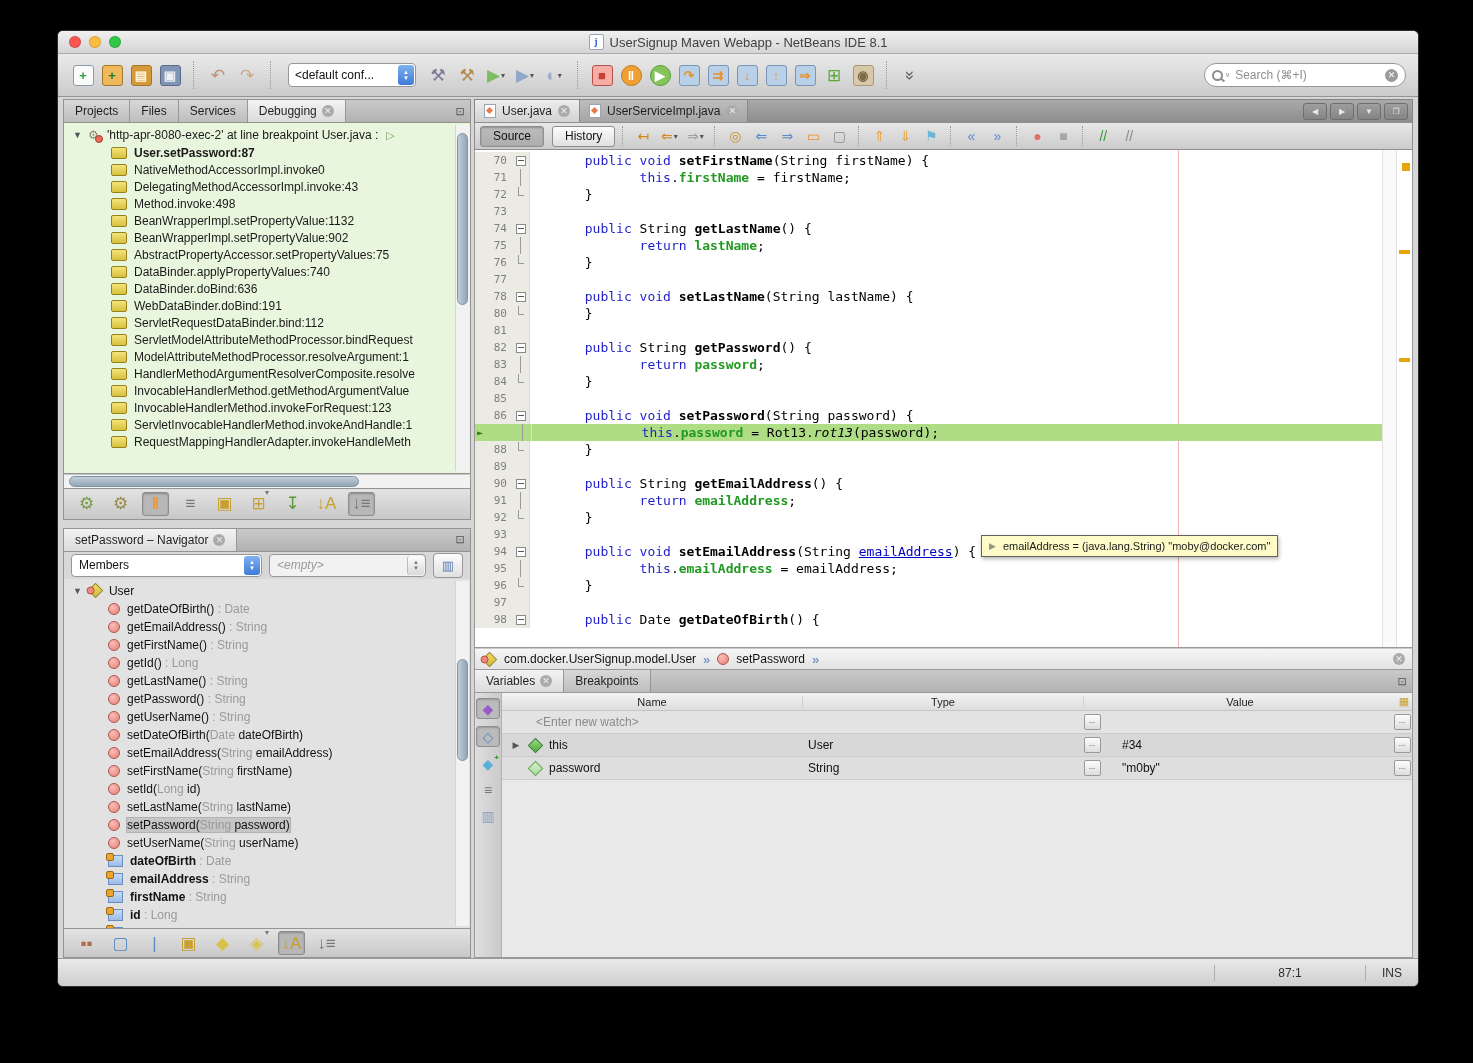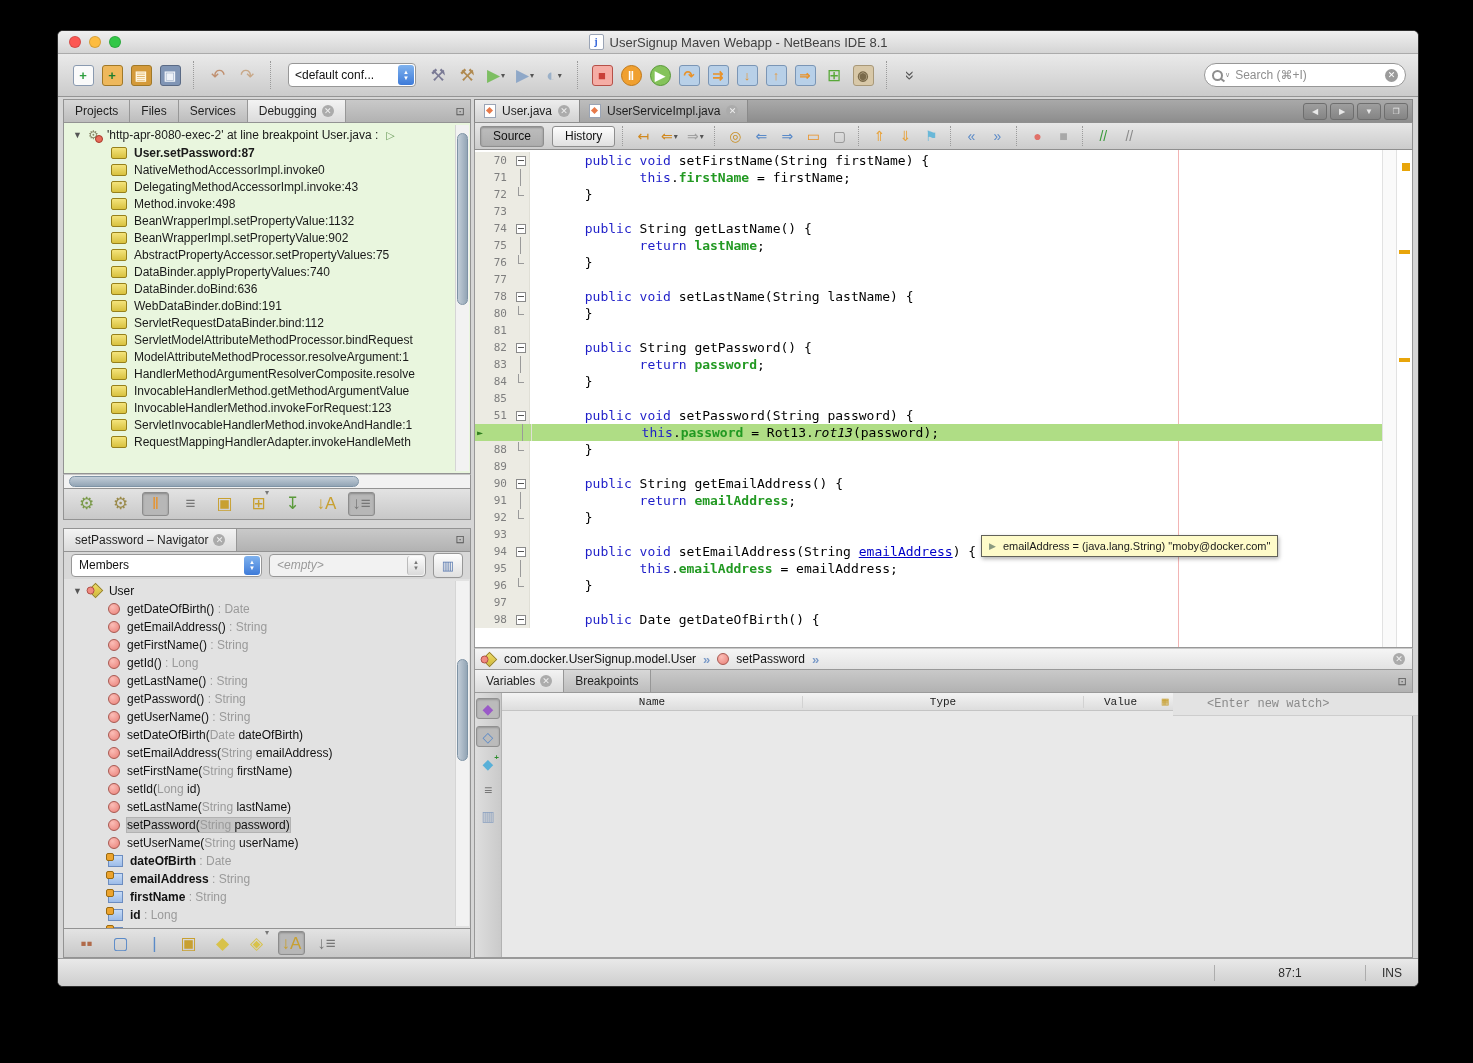--- a/index.html
+++ b/index.html
@@ -129,21 +129,21 @@
   .crow .fold{width:17px;flex:none;display:flex;align-items:center;justify-content:center;background:#ECEBE3;
               border-right:1px solid #E0DFD6;}
   .crow .code{white-space:pre;font-size:13px;color:#000;flex:1;}
   .crow.current{background:#AFDD85;}
   .crow.current .g,.crow.current .fold{background:#AFDD85;}
   .crow.current .g{color:#2E7D1E;text-align:left;padding-left:2px;font-size:10px;}
   .fm-box{width:8px;height:8px;border:1px solid #8A8A8A;background:#FFF;position:relative;}
   .fm-box::after{content:"";position:absolute;left:1px;right:1px;top:3px;height:1px;background:#555;}
   .fm-line{width:1px;height:100%;background:#9A9A9A;}
   .fm-end{width:5px;height:8px;border-left:1px solid #9A9A9A;border-bottom:1px solid #9A9A9A;margin-bottom:6px;}
-  .tk-k{color:#1E1EC8;} .tk-m{font-weight:normal;} .tk-f{color:#229922;font-weight:bold;}
+  .tk-k{color:#1E1EC8;} .tk-m{font-weight:bold;} .tk-f{color:#229922;font-weight:bold;}
   .tk-i{font-style:italic;} .tk-u{color:#0000C8;text-decoration:underline;}
   .e-vtrack{position:absolute;right:15px;top:0;bottom:0;width:14px;background:#FAFAFA;border-left:1px solid #E2E2E2;z-index:2;}
   .e-stripe{position:absolute;right:0;top:0;bottom:0;width:15px;background:#FFF;border-left:1px solid #E2E2E2;z-index:2;}
   .smark{position:absolute;background:#E8A50A;right:2px;}
   .dbg-tip{position:absolute;left:506px;top:385px;height:20px;background:#FEFBC9;border:1px solid #62625A;
            display:flex;align-items:center;gap:7px;padding:0 7px;font-size:11px;z-index:5;
            font-family:"Liberation Sans",sans-serif;color:#1A1A1A;box-shadow:1px 2px 4px rgba(0,0,0,.3);}
   .tip-play{color:#8A9A80;font-size:9px;}
   .breadcrumb{height:20px;flex:none;background:linear-gradient(#F5F5F5,#E3E3E3);border:1px solid #999;border-top:1px solid #C9C9C9;
               display:flex;align-items:center;gap:7px;padding:0 7px;font-size:12px;color:#111;}
@@ -151,21 +151,21 @@
   .bc-x{margin-left:auto;}
   
   .bottom-panel{height:287px;flex:none;display:flex;flex-direction:column;border:1px solid #999;border-top:none;background:#E9E9E9;}
   .bp-tabs{height:22px;flex:none;display:flex;background:linear-gradient(#C9C9C9,#B2B2B2);border-bottom:1px solid #9A9A9A;font-size:12px;}
   .bp-content{flex:1;display:flex;min-height:0;}
   .bp-rail{width:26px;flex:none;background:linear-gradient(90deg,#DEDEDE,#CACACA);border-right:1px solid #B2B2B2;
            display:flex;flex-direction:column;align-items:center;padding-top:5px;gap:7px;}
   .rail-btn{width:22px;height:19px;display:flex;align-items:center;justify-content:center;font-size:12px;border-radius:3px;position:relative;}
   .rail-btn.pressed{background:#BBB;border:1px solid #909090;box-shadow:inset 0 1px 2px rgba(0,0,0,.2);}
   .rail-badge{position:absolute;right:0;top:-1px;font-size:8px;color:#2E8E2E;font-weight:bold;}
-  .bp-table{flex:1;display:flex;flex-direction:row;position:relative;background:#E9E9E9;min-width:0;font-family:Liberation Mono, monospace;}
+  .bp-table{flex:1;display:flex;flex-direction:column;position:relative;background:#E9E9E9;min-width:0;}
   .bp-header{height:17px;flex:none;display:flex;background:linear-gradient(#F3F3F3,#DDDDDD);border-bottom:1px solid #C4C4C4;
              font-size:11px;color:#222;align-items:center;}
   .col-name{width:300px;flex:none;text-align:center;border-right:1px solid #D2D2D2;}
   .col-type{width:280px;flex:none;text-align:center;border-right:1px solid #D2D2D2;}
   .col-dots{width:20px;flex:none;}
   .col-value{flex:1;text-align:center;}
   .corner-btn{width:16px;flex:none;color:#C8A030;font-size:11px;text-align:center;}
   .bp-row{height:22px;flex:none;display:flex;align-items:center;border-bottom:1px solid #CDCDCD;font-size:12px;color:#111;}
   .bp-row.watch{background:#E3E3E3;color:#8A8A8A;}
   .bp-row.r0{background:#D8D8D8;} .bp-row.r1{background:#DEDEDE;}
@@ -757,21 +757,21 @@
                 <span class="fm-end"></span>
               </span>
               <span class="code"><span>       }</span></span>
             </div>
             <div class="crow">
               <span class="g">85</span>
               <span class="fold"></span>
               <span class="code"></span>
             </div>
             <div class="crow">
-              <span class="g">51</span>
+              <span class="g">86</span>
               <span class="fold">
                 <span class="fm-box"></span>
               </span>
               <span class="code"><span>       </span><span class="tk-k">public void </span><span class="tk-m">setPassword</span><span>(String password) {</span></span>
             </div>
             <div class="crow current">
               <span class="g">►</span>
               <span class="fold">
                 <span class="fm-line"></span>
               </span>

